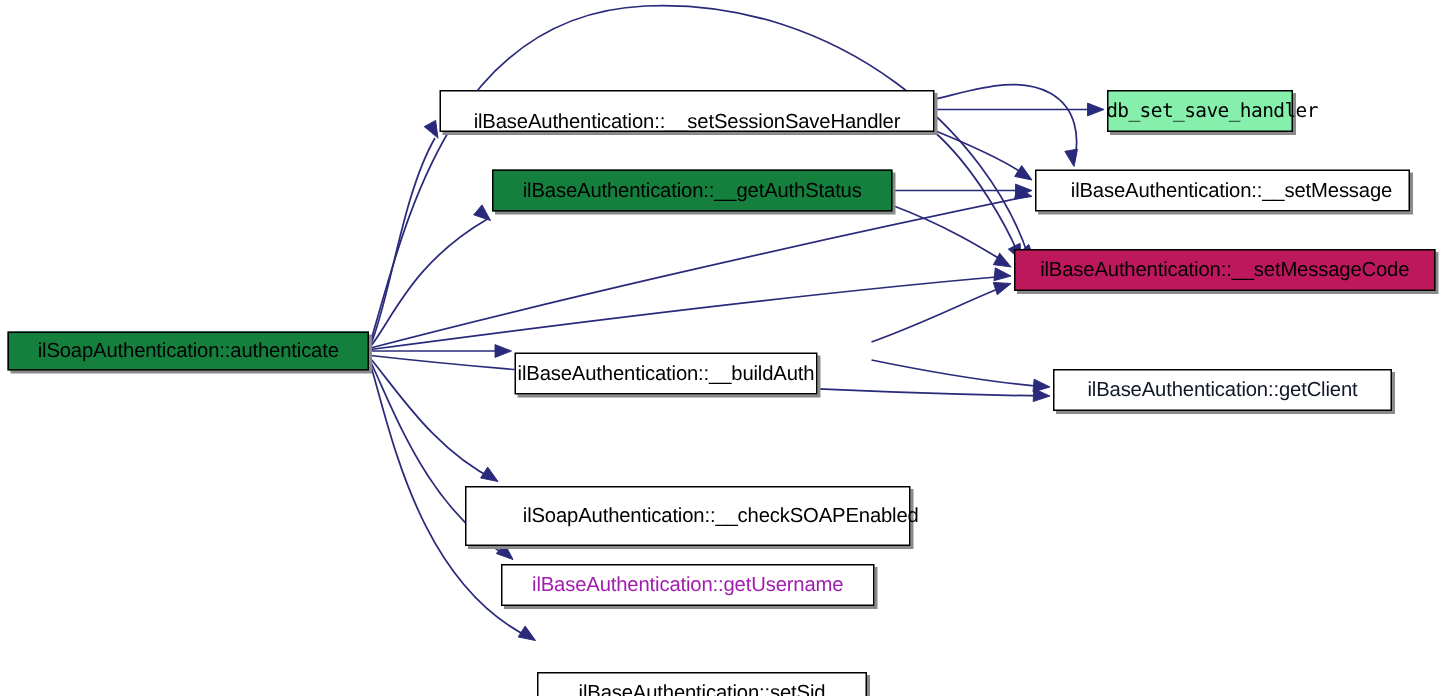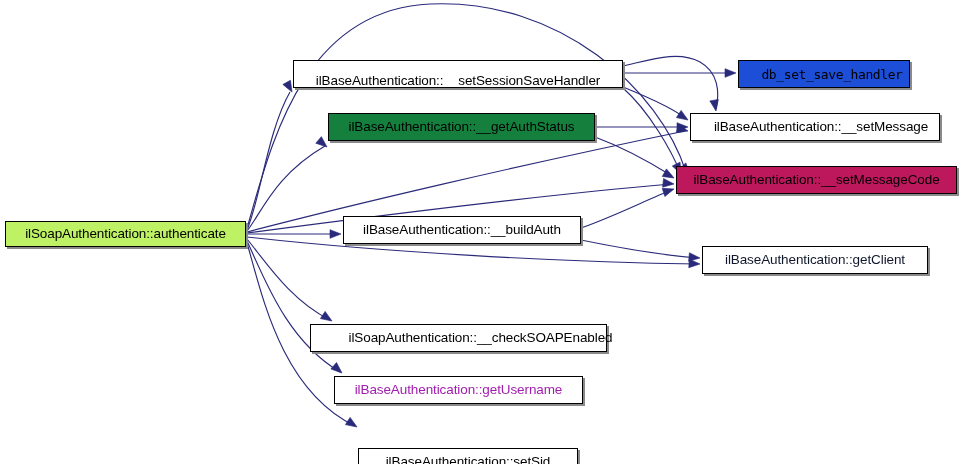--- a/index.html
+++ b/index.html
@@ -132,45 +132,45 @@
         <g transform="translate(674,189) rotate(-18)">
           <polygon points="0,0 -11,-4.3 -11,4.3" fill="#2a2a7a" stroke="#2a2a7a" stroke-width="0.6"></polygon>
         </g>
         <g transform="translate(700,258) rotate(5)">
           <polygon points="0,0 -11,-4.3 -11,4.3" fill="#2a2a7a" stroke="#2a2a7a" stroke-width="0.6"></polygon>
         </g>
       </g>
   </svg>
 
   <div id="node-layer">
-      <div class="gnode root" style="left: 5px; top: 221px; width: 241px; height: 26px; border-color: rgb(0, 0, 0); box-shadow: rgb(138, 138, 138) 2px 2px 0px 0px; background: #bef264; color: rgb(0, 0, 0);">
+      <div class="gnode root" style="left: 5px; top: 221px; width: 241px; height: 26px; border-color: rgb(0, 0, 0); box-shadow: rgb(138, 138, 138) 2px 2px 0px 0px; background: #15803d; color: rgb(0, 0, 0);">
         <span class="gnode-label">ilSoapAuthentication::authenticate</span>
       </div>
       <div class="gnode" style="left: 293px; top: 60px; width: 330px; height: 28px; border-color: rgb(0, 0, 0); box-shadow: rgb(138, 138, 138) 2px 2px 0px 0px; background: rgb(255, 255, 255); color: rgb(0, 0, 0); align-items: flex-end;">
         <span class="gnode-label">ilBaseAuthentication::__setSessionSaveHandler</span>
       </div>
       <div class="gnode" style="left: 328px; top: 113px; width: 267px; height: 28px; border-color: rgb(0, 0, 0); box-shadow: rgb(138, 138, 138) 2px 2px 0px 0px; background: #15803d; color: rgb(0, 0, 0);">
         <span class="gnode-label">ilBaseAuthentication::__getAuthStatus</span>
       </div>
-      <div class="gnode mono" style="left: 738px; top: 60px; width: 172px; height: 28px; border-color: rgb(0, 0, 0); box-shadow: rgb(138, 138, 138) 2px 2px 0px 0px; background: #1d4ed8; color: rgb(0, 0, 0); padding-left: 16px;">
+      <div class="gnode mono" style="left: 738px; top: 60px; width: 124px; height: 28px; border-color: rgb(0, 0, 0); box-shadow: rgb(138, 138, 138) 2px 2px 0px 0px; background: #86efac; color: rgb(0, 0, 0); padding-left: 16px;">
         <span class="gnode-label">db_set_save_handler</span>
       </div>
       <div class="gnode" style="left: 690px; top: 113px; width: 250px; height: 28px; border-color: rgb(0, 0, 0); box-shadow: rgb(138, 138, 138) 2px 2px 0px 0px; background: rgb(255, 255, 255); color: rgb(0, 0, 0); padding-left: 12px;">
         <span class="gnode-label">ilBaseAuthentication::__setMessage</span>
       </div>
       <div class="gnode" style="left: 676px; top: 166px; width: 281px; height: 28px; border-color: rgb(0, 0, 0); box-shadow: rgb(138, 138, 138) 2px 2px 0px 0px; background: #be185d; color: rgb(0, 0, 0);">
         <span class="gnode-label">ilBaseAuthentication::__setMessageCode</span>
       </div>
-      <div class="gnode" style="left: 343px; top: 216px; width: 238px; height: 28px; border-color: rgb(0, 0, 0); box-shadow: rgb(138, 138, 138) 2px 2px 0px 0px; background: rgb(255, 255, 255); color: rgb(0, 0, 0);">
+      <div class="gnode" style="left: 343px; top: 235px; width: 202px; height: 28px; border-color: rgb(0, 0, 0); box-shadow: rgb(138, 138, 138) 2px 2px 0px 0px; background: rgb(255, 255, 255); color: rgb(0, 0, 0);">
         <span class="gnode-label">ilBaseAuthentication::__buildAuth</span>
       </div>
       <div class="gnode" style="left: 702px; top: 246px; width: 226px; height: 28px; border-color: rgb(0, 0, 0); box-shadow: rgb(138, 138, 138) 2px 2px 0px 0px; background: rgb(255, 255, 255); color: #0f172a;">
         <span class="gnode-label">ilBaseAuthentication::getClient</span>
       </div>
-      <div class="gnode" style="left: 310px; top: 324px; width: 297px; height: 28px; border-color: rgb(0, 0, 0); box-shadow: rgb(138, 138, 138) 2px 2px 0px 0px; background: rgb(255, 255, 255); color: rgb(0, 0, 0); padding-left: 44px;">
+      <div class="gnode" style="left: 310px; top: 324px; width: 297px; height: 40px; border-color: rgb(0, 0, 0); box-shadow: rgb(138, 138, 138) 2px 2px 0px 0px; background: rgb(255, 255, 255); color: rgb(0, 0, 0); padding-left: 44px;">
         <span class="gnode-label">ilSoapAuthentication::__checkSOAPEnabled</span>
       </div>
       <div class="gnode" style="left: 334px; top: 376px; width: 249px; height: 28px; border-color: rgb(0, 0, 0); box-shadow: rgb(138, 138, 138) 2px 2px 0px 0px; background: rgb(255, 255, 255); color: #a21caf;">
         <span class="gnode-label">ilBaseAuthentication::getUsername</span>
       </div>
       <div class="gnode" style="left: 358px; top: 448px; width: 220px; height: 28px; border-color: rgb(0, 0, 0); box-shadow: rgb(138, 138, 138) 2px 2px 0px 0px; background: rgb(255, 255, 255); color: rgb(0, 0, 0);">
         <span class="gnode-label">ilBaseAuthentication::setSid</span>
       </div>
     </div>
 

